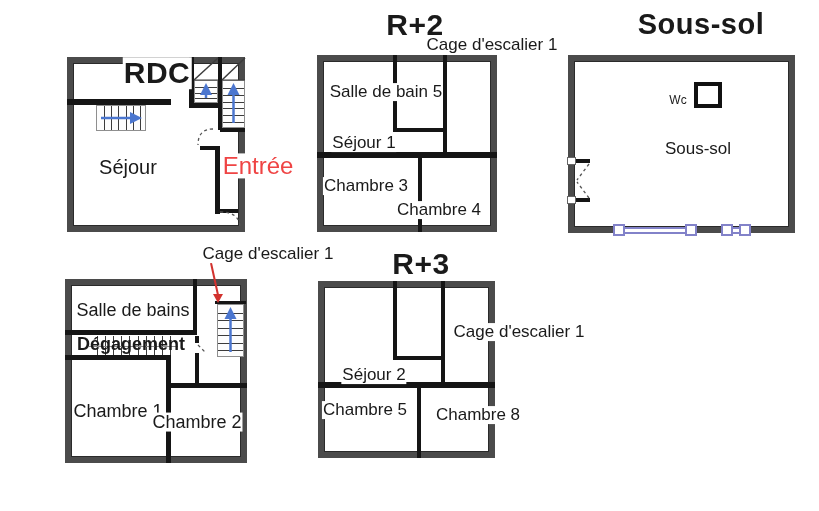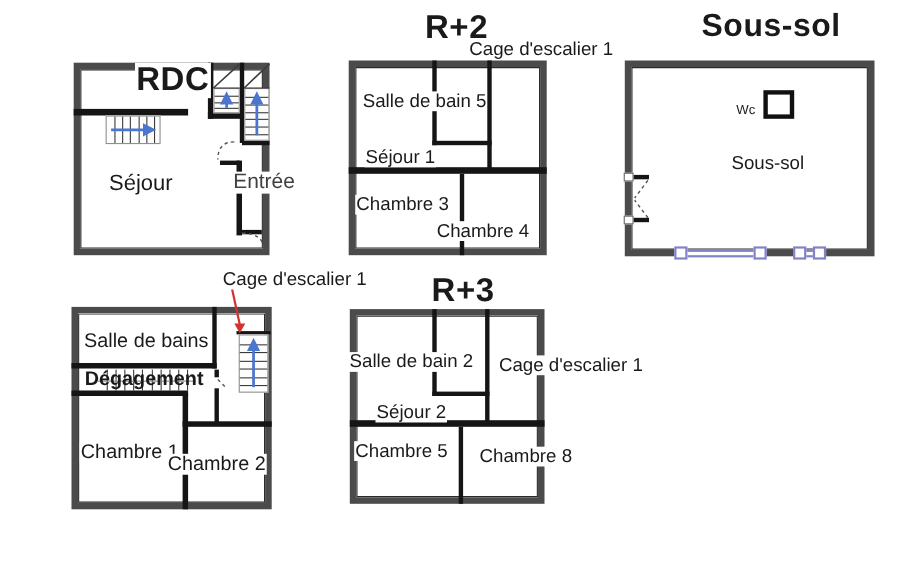--- a/index.html
+++ b/index.html
@@ -76,21 +76,21 @@
       <div class="stair" style="position: absolute; left: 222px; top: 80px; width: 23px; height: 48px;">
         <div class="tread-h" style="top: 6.85714px;"></div>
         <div class="tread-h" style="top: 13.7143px;"></div>
         <div class="tread-h" style="top: 20.5714px;"></div>
         <div class="tread-h" style="top: 27.4286px;"></div>
         <div class="tread-h" style="top: 34.2857px;"></div>
         <div class="tread-h" style="top: 41.1429px;"></div>
       </div>
       <div class="label title" style="left: 157px; top: 29px; font-size: 30px; color: rgb(26, 26, 26); margin-top: 44px;">RDC</div>
       <div class="label" style="left: 128px; top: 167px; font-size: 20px; color: rgb(26, 26, 26);">Séjour</div>
-      <div class="label" style="left: 240px; top: 166px; font-size: 19px; color: #404040;">Entrée</div>
+      <div class="label" style="left: 258px; top: 166px; font-size: 24px; color: #ef4444;">Entrée</div>
     </div>
     <div class="plan" style="position: absolute; left: 0px; top: 0px; width: 819px; height: 511px; pointer-events: none;">
       <div class="outer" style="position: absolute; left: 317px; top: 55px; width: 180px; height: 177px; border-color: rgb(75, 75, 75);"></div>
       <div class="wall" style="position: absolute; left: 393px; top: 55px; width: 4px; height: 77px; background: rgb(21, 21, 21);"></div>
       <div class="wall" style="position: absolute; left: 443px; top: 55px; width: 4px; height: 102px; background: rgb(21, 21, 21);"></div>
       <div class="wall" style="position: absolute; left: 393px; top: 128px; width: 54px; height: 4px; background: rgb(21, 21, 21);"></div>
       <div class="wall" style="position: absolute; left: 317px; top: 152px; width: 180px; height: 6px; background: rgb(21, 21, 21);"></div>
       <div class="wall" style="position: absolute; left: 418px; top: 158px; width: 4px; height: 74px; background: rgb(21, 21, 21);"></div>
       <div class="label title" style="left: 415px; top: 25px; font-size: 30px; color: rgb(26, 26, 26);">R+2</div>
       <div class="label" style="left: 492px; top: 45px; font-size: 17px; color: rgb(26, 26, 26);">Cage d'escalier 1</div>
@@ -154,19 +154,18 @@
       <div class="label" style="left: 197px; top: 422px; font-size: 18px; color: rgb(26, 26, 26);">Chambre 2</div>
     </div>
     <div class="plan" style="position: absolute; left: 0px; top: 0px; width: 672px; height: 511px; pointer-events: none;">
       <div class="outer" style="position: absolute; left: 318px; top: 281px; width: 177px; height: 177px; border-color: rgb(75, 75, 75);"></div>
       <div class="wall" style="position: absolute; left: 393px; top: 281px; width: 4px; height: 79px; background: rgb(21, 21, 21);"></div>
       <div class="wall" style="position: absolute; left: 441px; top: 281px; width: 4px; height: 102px; background: rgb(21, 21, 21);"></div>
       <div class="wall" style="position: absolute; left: 393px; top: 356px; width: 52px; height: 4px; background: rgb(21, 21, 21);"></div>
       <div class="wall" style="position: absolute; left: 318px; top: 382px; width: 177px; height: 6px; background: rgb(21, 21, 21);"></div>
       <div class="wall" style="position: absolute; left: 417px; top: 388px; width: 4px; height: 70px; background: rgb(21, 21, 21);"></div>
       <div class="label title" style="left: 421px; top: 264px; font-size: 30px; color: rgb(26, 26, 26);">R+3</div>
-      <div class="label" style="left: 374px; top: 329px; font-size: 17px; color: rgb(26, 26, 26);">Salle de bain 2</div>
       <div class="label" style="left: 519px; top: 332px; font-size: 17px; color: rgb(26, 26, 26);">Cage d'escalier 1</div>
       <div class="label" style="left: 374px; top: 375px; font-size: 17px; color: rgb(26, 26, 26);">Séjour 2</div>
       <div class="label" style="left: 365px; top: 410px; font-size: 17px; color: rgb(26, 26, 26);">Chambre 5</div>
       <div class="label" style="left: 478px; top: 415px; font-size: 17px; color: rgb(26, 26, 26);">Chambre 8</div>
     </div>
   </div>
 
 </body></html>

